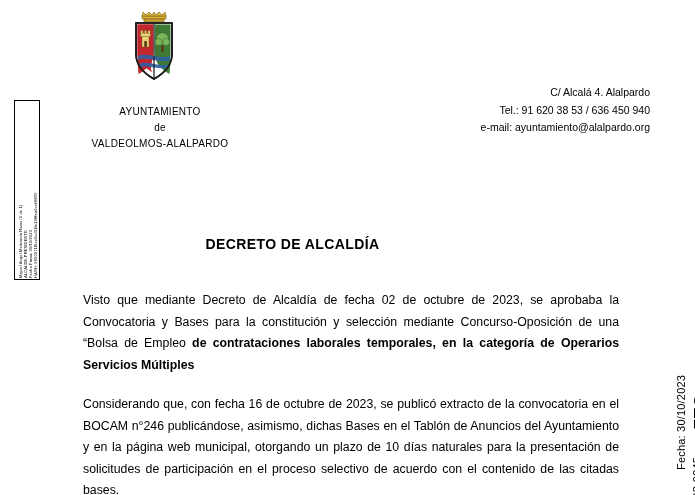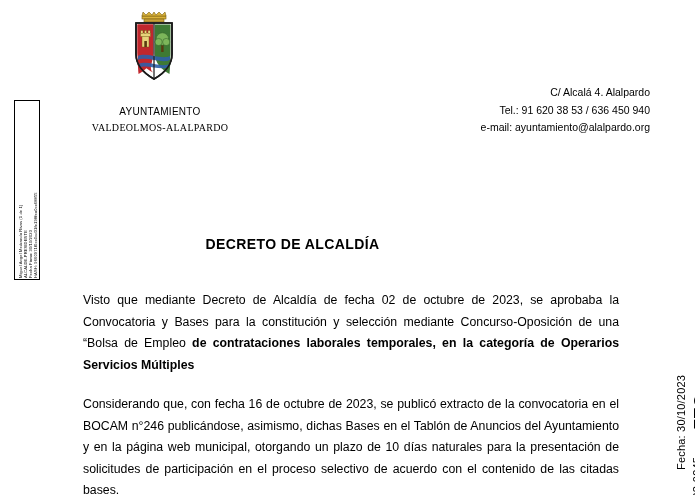--- a/index.html
+++ b/index.html
@@ -113,21 +113,21 @@
     left: 60px;
     top: 104px;
     width: 200px;
     text-align: center;
     font-size: 10px;
     line-height: 16px;
     letter-spacing: 0.3px;
   }
   .ayto-block .l1 { font-weight: normal; }
   .ayto-block .l2 { font-weight: normal; }
-  .ayto-block .l3 { font-weight: normal; font-family: Liberation Serif, serif; }
+  .ayto-block .l3 { font-weight: normal; }
 
   .contact-block {
     position: absolute;
     right: 45px;
     top: 84px;
     text-align: right;
     font-size: 10.5px;
     line-height: 17.5px;
     color: #000;
   }
@@ -214,20 +214,21 @@
 
       <path d="M12 44 C20 40 36 48 44 44 L44 48 C36 52 20 44 12 48 Z" fill="#2f5fa8" opacity="0.9"></path>
       <path d="M13 52 C21 48 35 56 43 52 L42.5 55 C35 59 21 52 13.6 55.5 Z" fill="#2f5fa8" opacity="0.9"></path>
 
       <path d="M10 11 H46 V42 C46 54 37 62 28 67 C19 62 10 54 10 42 Z" fill="none" stroke="#1a1a1a" stroke-width="1.6"></path>
       <line x1="28" y1="11" x2="28" y2="66" stroke="#1a1a1a" stroke-width="1.2"></line>
     </svg>
 
     <div class="ayto-block">
       <div class="l1">AYUNTAMIENTO</div>
+      <div class="l2">de</div>
       <div class="l3">VALDEOLMOS-ALALPARDO</div>
     </div>
 
     <div class="contact-block">
       <div>C/ Alcalá 4. Alalpardo</div>
       <div>Tel.: 91 620 38 53 / 636 450 940</div>
       <div>e-mail: ayuntamiento@alalpardo.org</div>
     </div>
   </div>
 

